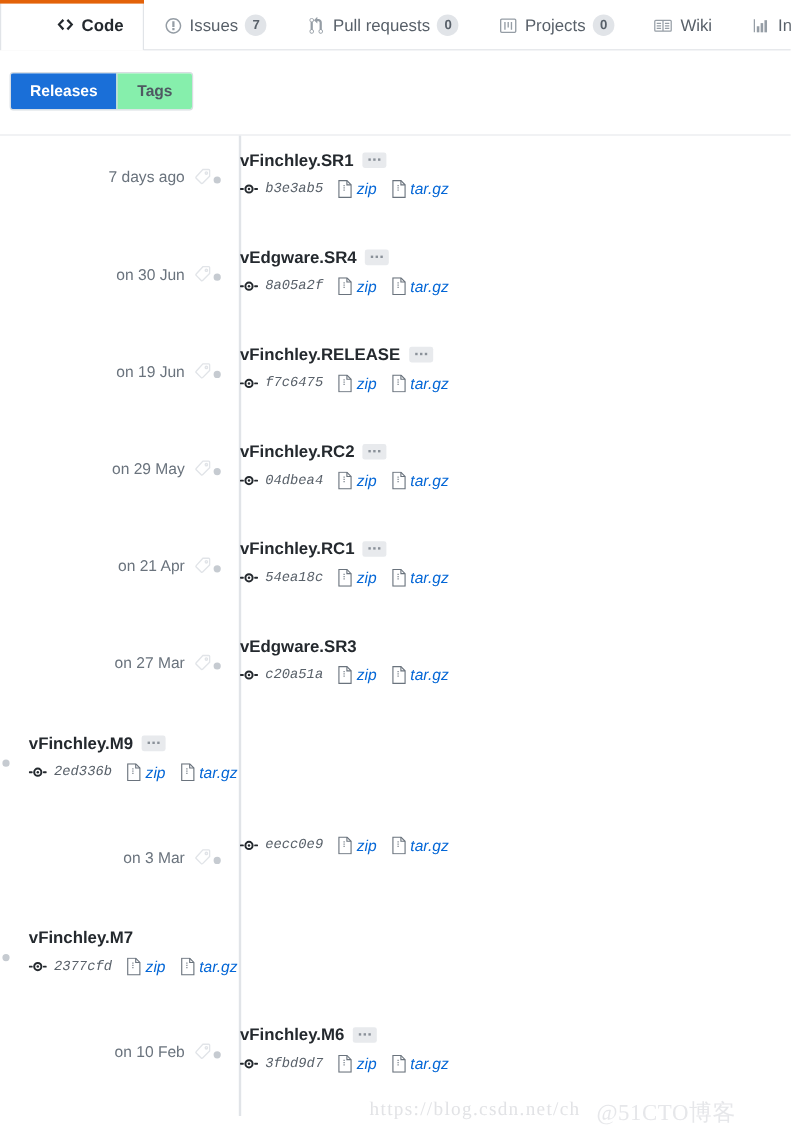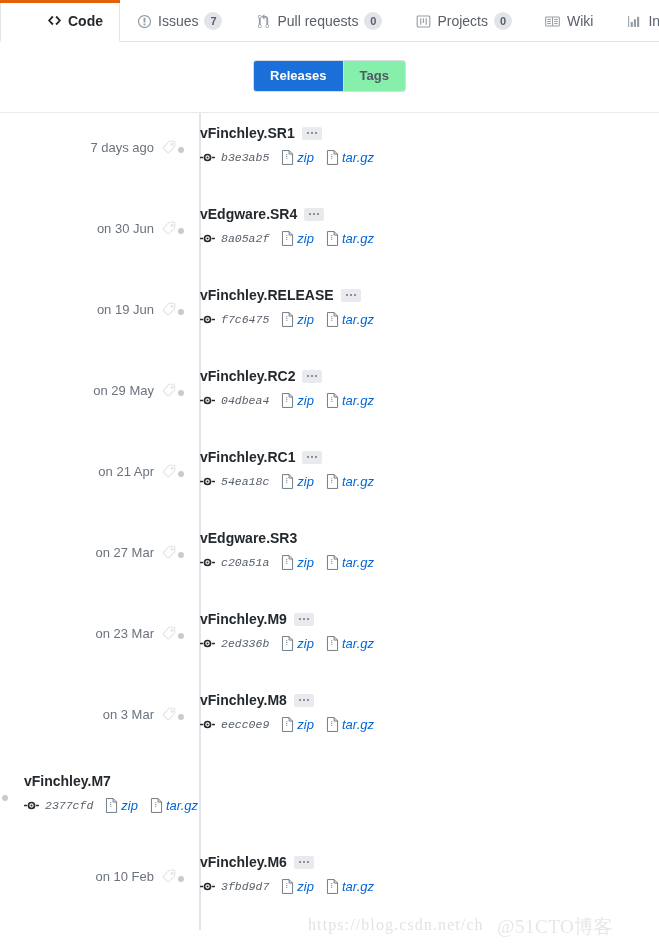--- a/index.html
+++ b/index.html
@@ -86,21 +86,20 @@
     background: #e1e4e8;
     color: #586069;
     font-size: 11px;
     font-weight: bold;
     line-height: 1;
   }
 
   
   .subnav {
     padding: 18px 8px 0 8px;
-    text-align: center;
   }
   .btn-group {
     display: inline-flex;
     border-radius: 3px;
     overflow: hidden;
     border: 1px solid #d8dde2;
   }
   .btn-group .seg {
     font-size: 13px;
     font-weight: bold;
@@ -722,29 +721,20 @@
                     <line x1="5.2" y1="6.4" x2="5.2" y2="7.5"></line>
                     <line x1="5.2" y1="8.4" x2="5.2" y2="9.5"></line>
                   </svg>
                 </span>
                 <span>tar.gz</span>
               </span>
             </div>
           </div>
         </div>
         <div class="release-row">
-          <div class="date-col">
-            <span class="date-text">on 23 Mar</span>
-            <span class="tag-icon">
-              <svg width="14" height="14" viewBox="0 0 15 16" fill="none" stroke="currentColor" stroke-width="1.3">
-                <path d="M7.6 1.4H13.2a.8.8 0 0 1 .8.8v5.6L7.3 14.5a.9.9 0 0 1-1.3 0L1.2 9.7a.9.9 0 0 1 0-1.3L7.6 1.4z"></path>
-                <circle cx="10.9" cy="4.8" r="1.1"></circle>
-              </svg>
-            </span>
-          </div>
           <div class="dot-col">
             <span class="dot"></span>
           </div>
           <div class="info-col">
             <div class="release-title-line">
               <span class="release-name">vFinchley.M9</span>
               <span class="ellipsis-btn">
                 <i></i>
                 <i></i>
                 <i></i>
@@ -794,28 +784,20 @@
               <svg width="14" height="14" viewBox="0 0 15 16" fill="none" stroke="currentColor" stroke-width="1.3">
                 <path d="M7.6 1.4H13.2a.8.8 0 0 1 .8.8v5.6L7.3 14.5a.9.9 0 0 1-1.3 0L1.2 9.7a.9.9 0 0 1 0-1.3L7.6 1.4z"></path>
                 <circle cx="10.9" cy="4.8" r="1.1"></circle>
               </svg>
             </span>
           </div>
           <div class="dot-col">
             <span class="dot"></span>
           </div>
           <div class="info-col">
-            <div class="release-title-line">
-              <span class="release-name">vFinchley.M8</span>
-              <span class="ellipsis-btn">
-                <i></i>
-                <i></i>
-                <i></i>
-              </span>
-            </div>
             <div class="release-meta-line">
               <span class="commit-icon">
                 <svg width="15" height="15" viewBox="0 0 16 16" fill="currentColor">
                   <circle cx="8" cy="8" r="3.2" fill="none" stroke="currentColor" stroke-width="1.8"></circle>
                   <circle cx="8" cy="8" r="1.1"></circle>
                   <rect x="0" y="7.15" width="3.4" height="1.7" rx="0.6"></rect>
                   <rect x="12.6" y="7.15" width="3.4" height="1.7" rx="0.6"></rect>
                 </svg>
               </span>
               <span class="commit-sha">eecc0e9</span>

